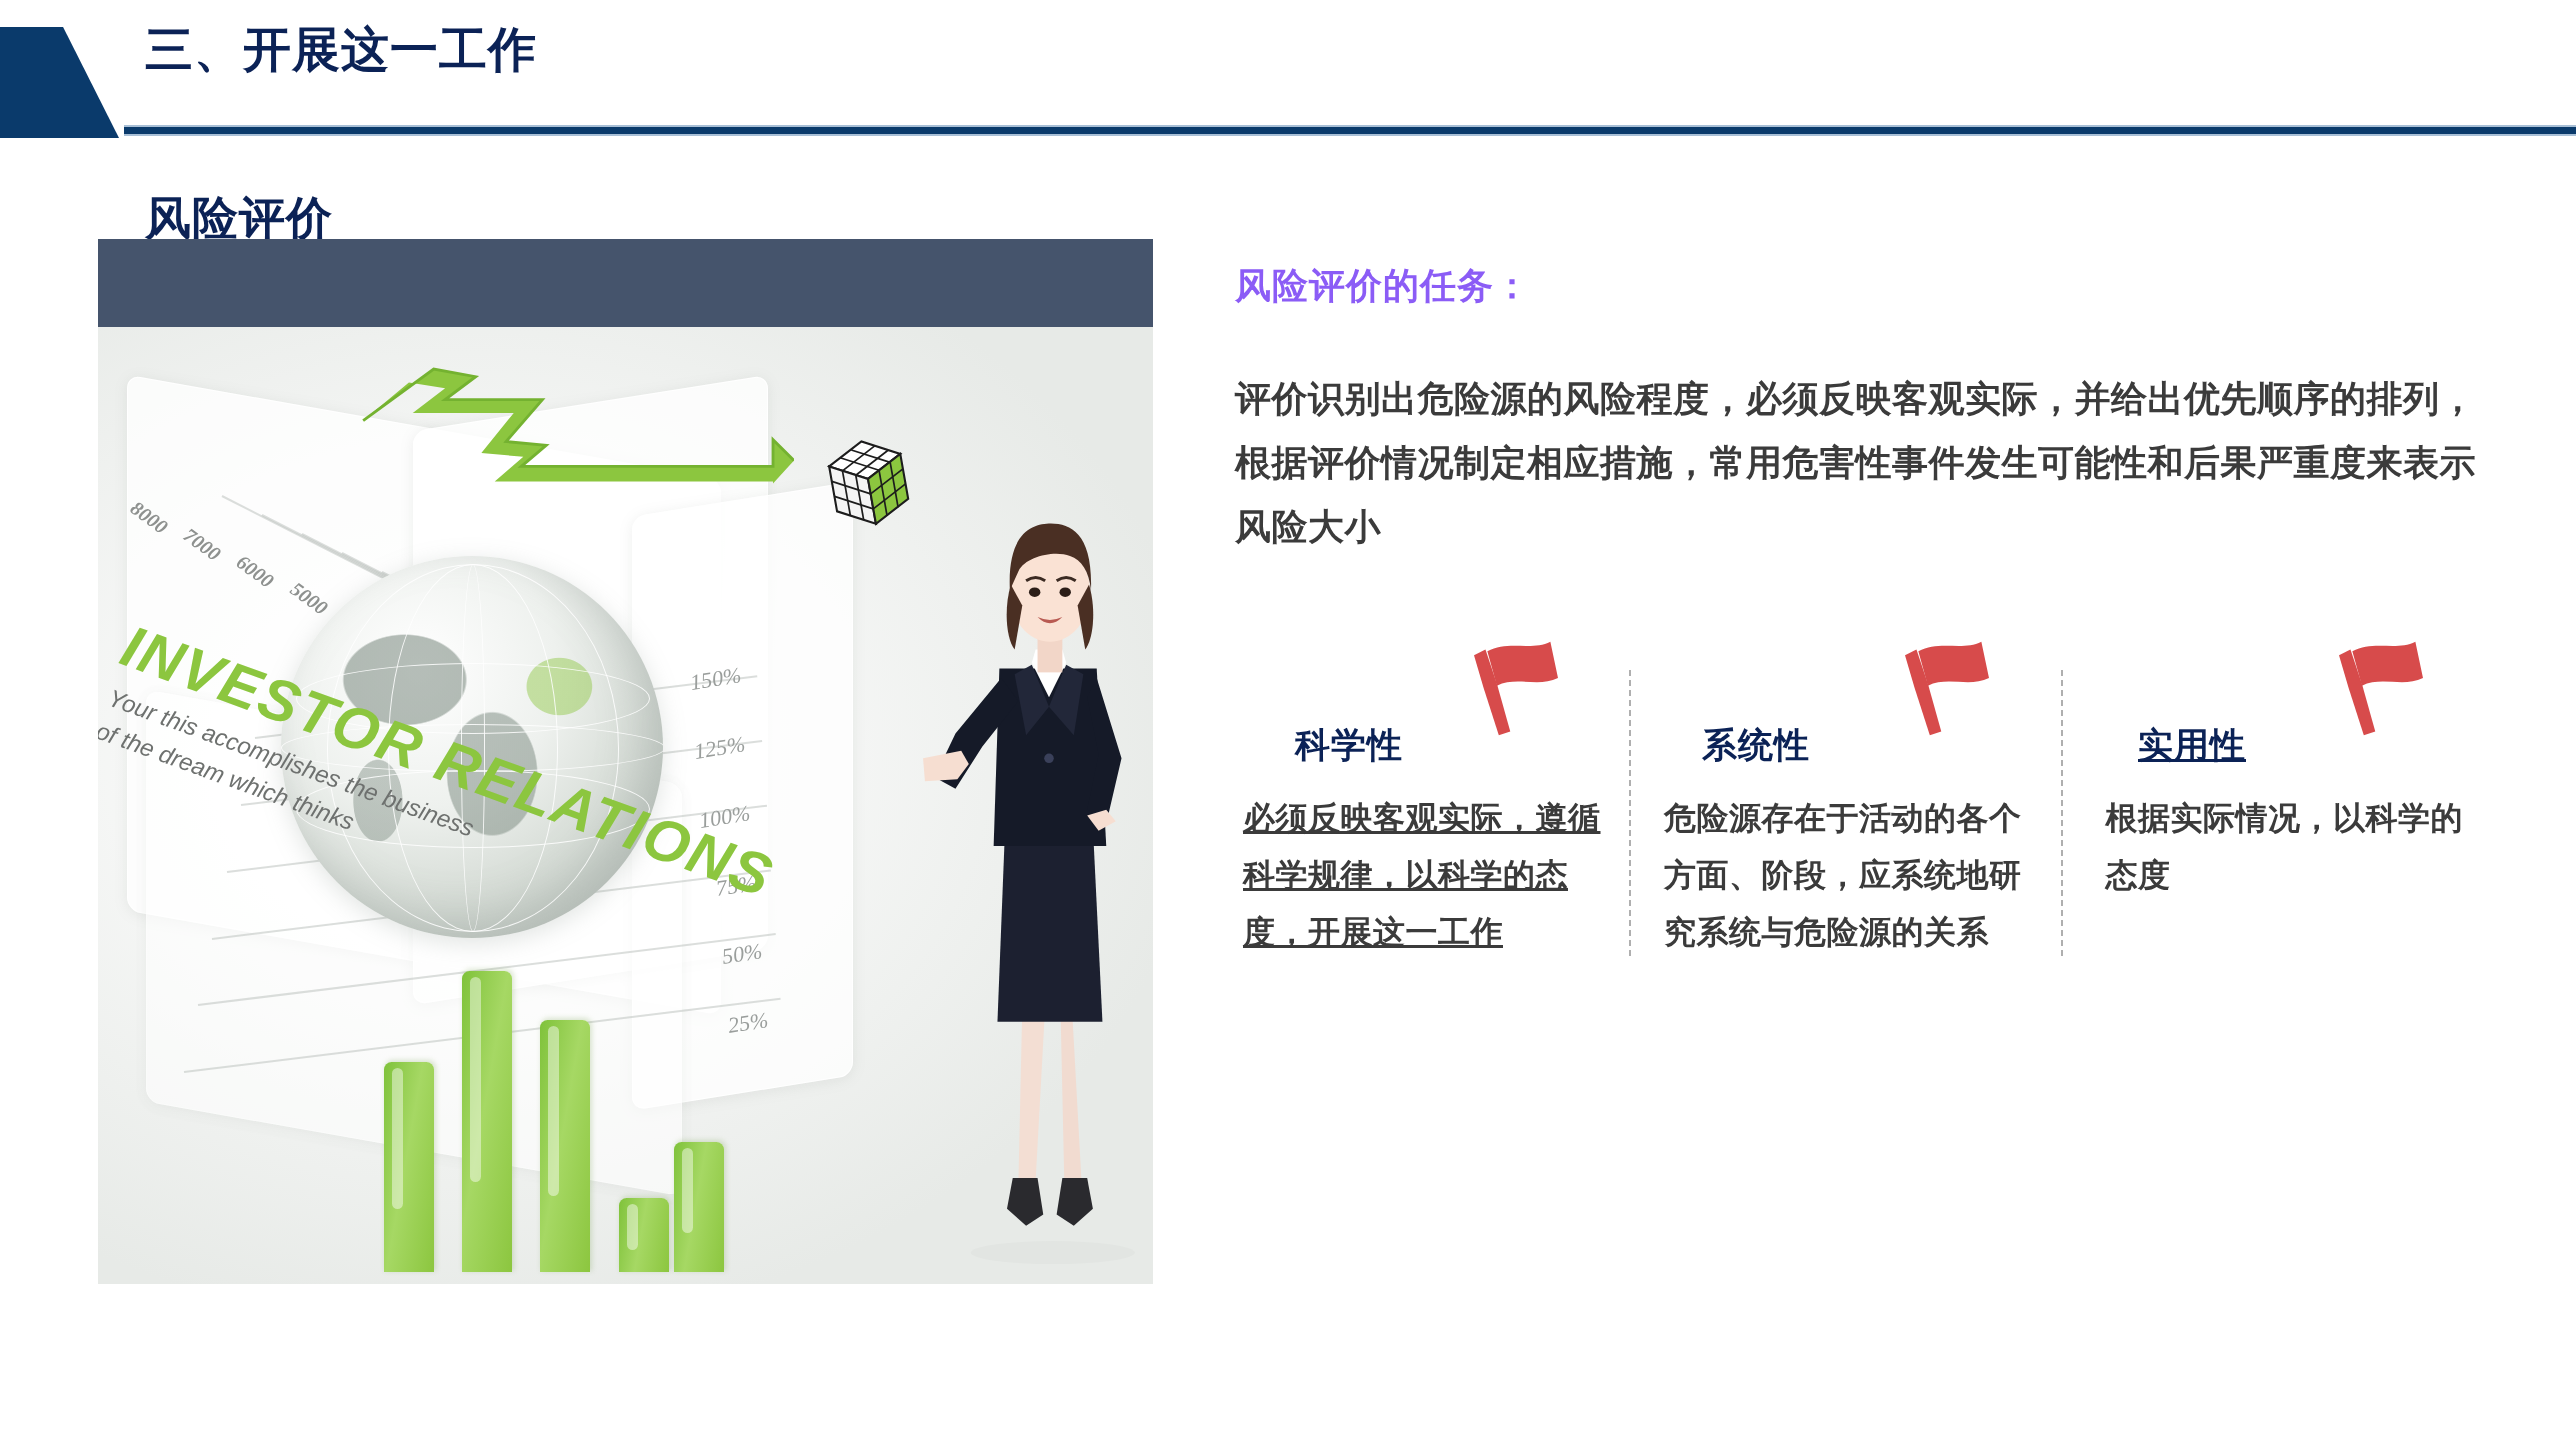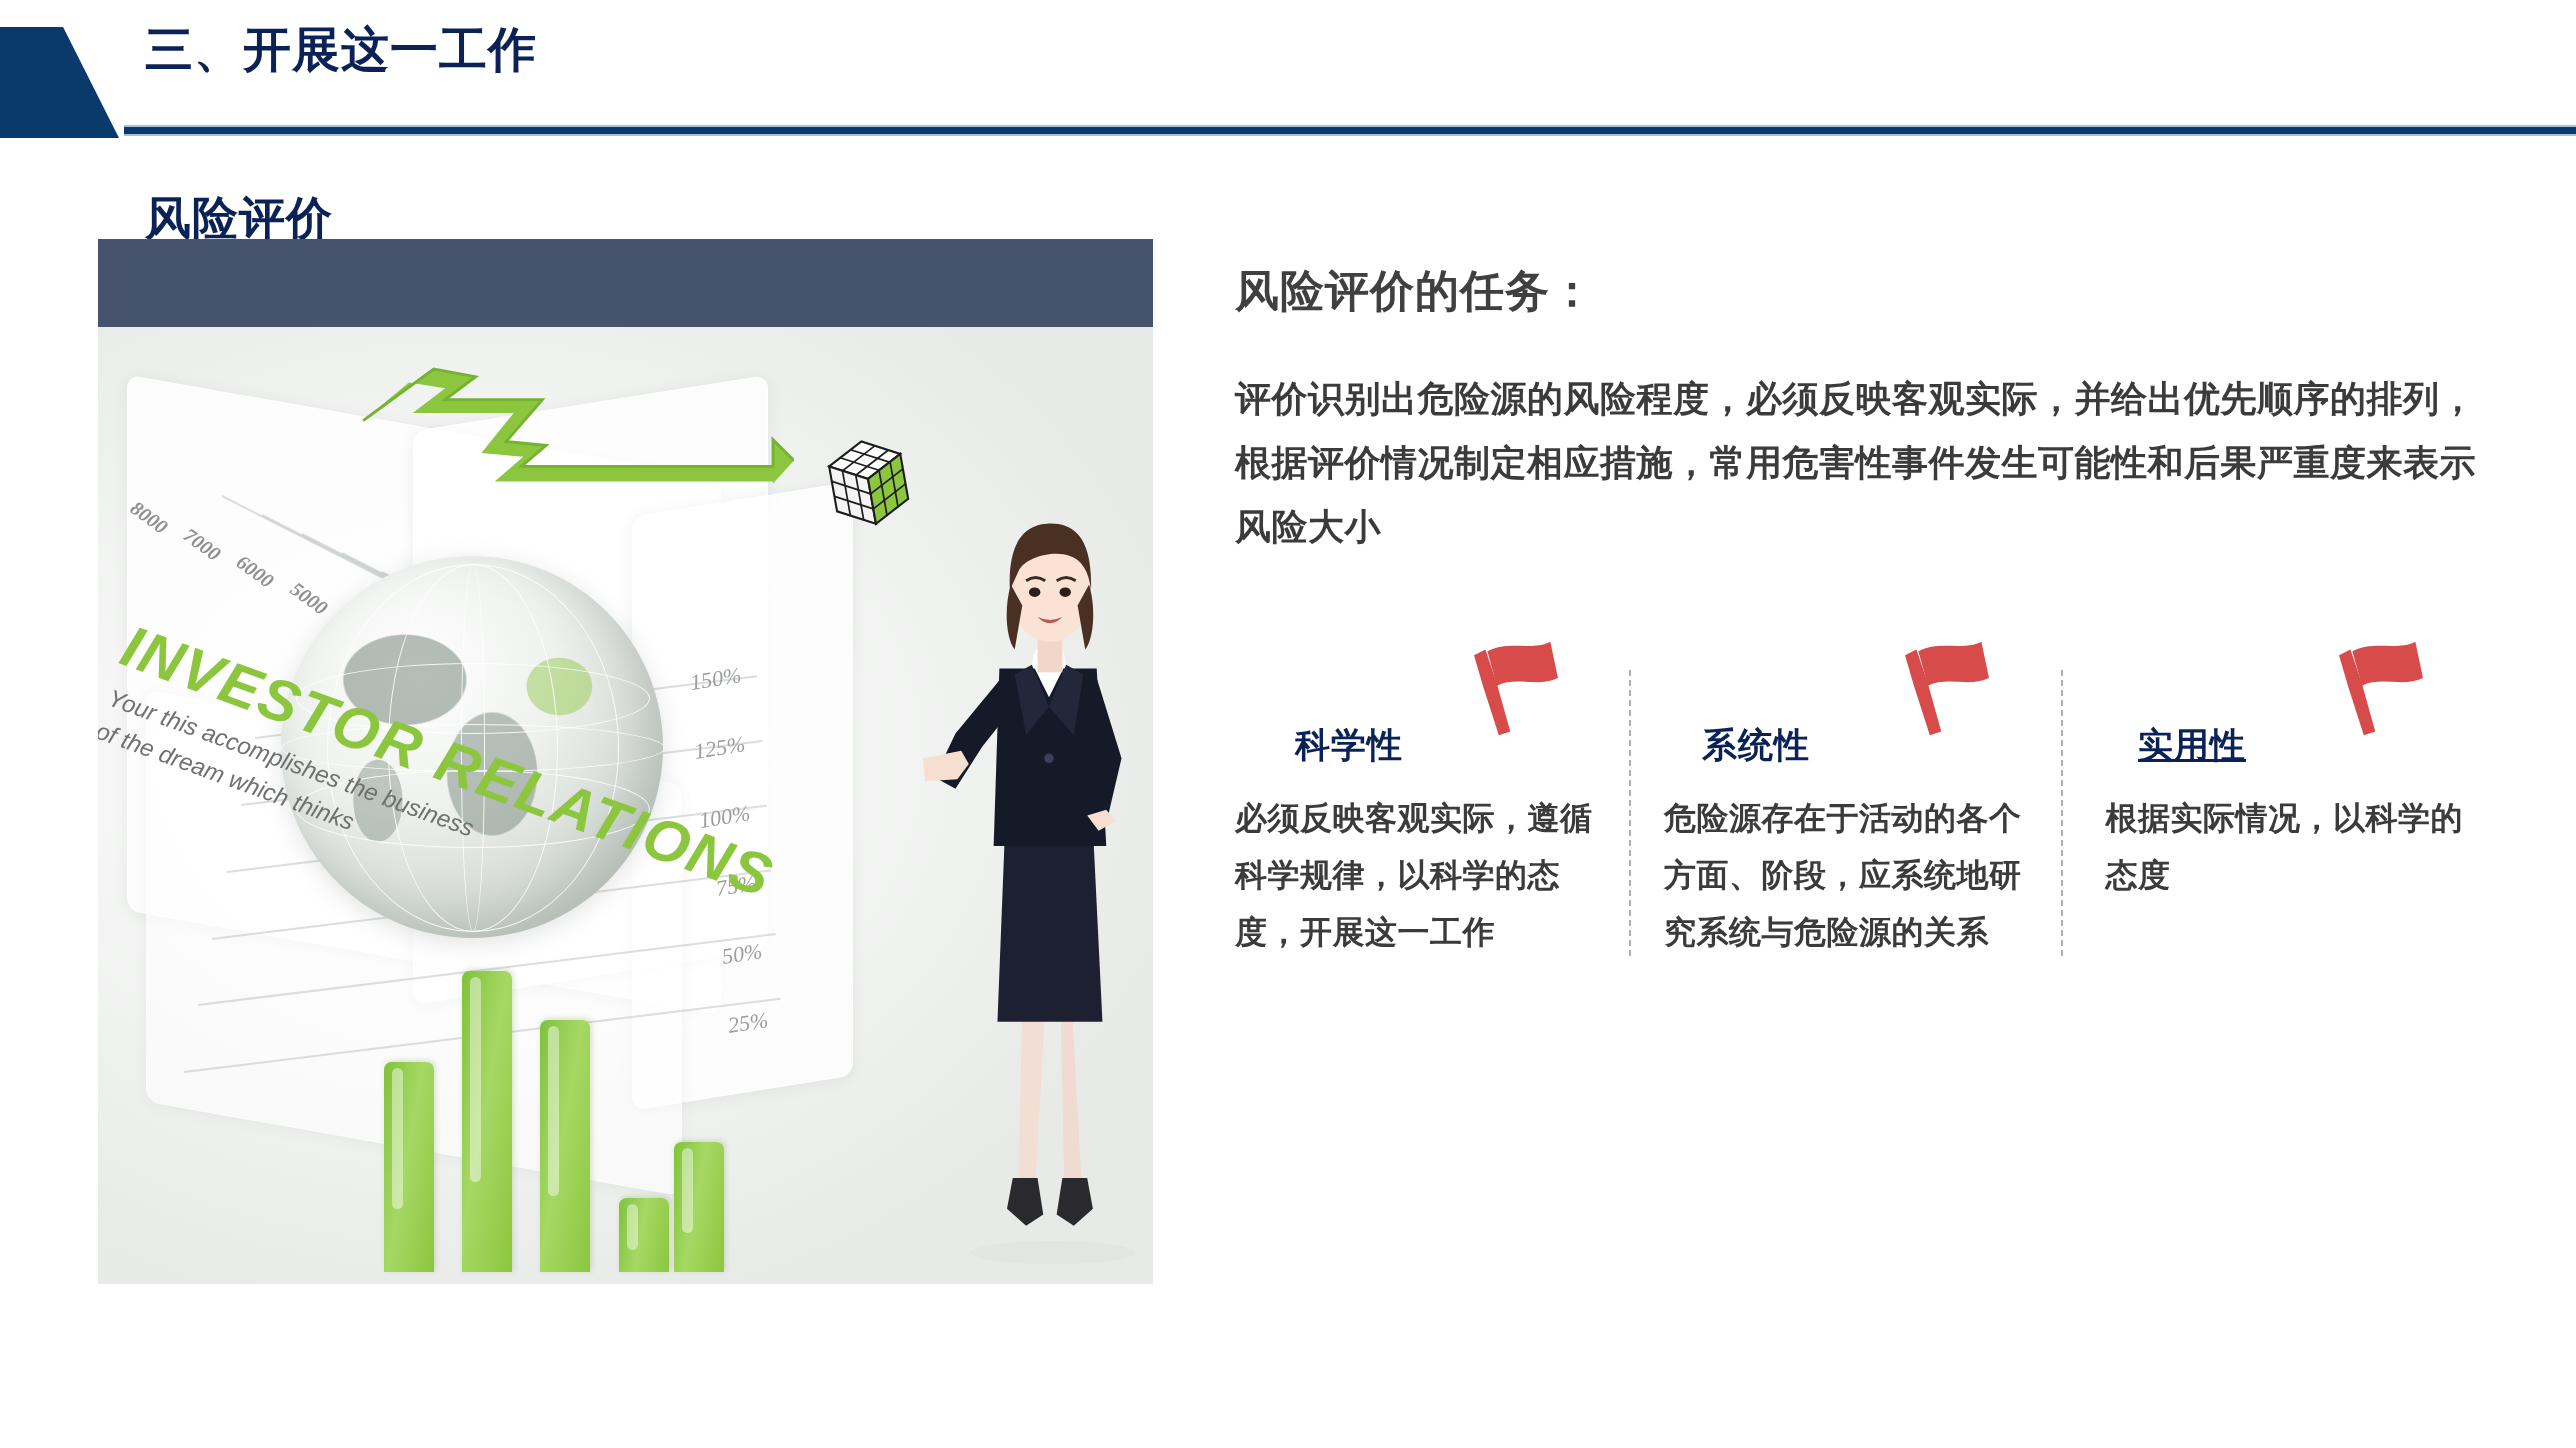--- a/index.html
+++ b/index.html
@@ -217,23 +217,23 @@
     top: 145px;
     width: 239px;
     height: 792px;
   }
 
   
   .task-title {
     position: absolute;
     left: 1235px;
     top: 262px;
-    font-size: 44px;
-    font-weight: 700;
-    color: #404040;
+    font-size: 36px;
+    font-weight: 700;
+    color: #8b5cf6;
     letter-spacing: 1px;
     white-space: nowrap;
   }
   .task-body {
     position: absolute;
     left: 1235px;
     top: 367px;
     width: 1259px;
     font-size: 36px;
     font-weight: 700;
@@ -280,21 +280,21 @@
   .col-body {
     position: absolute;
     top: 160px;
     width: 372px;
     font-size: 32px;
     font-weight: 700;
     color: #3B3B3B;
     line-height: 1.78;
     letter-spacing: 0.5px;
   }
-  .c1 .col-body { left: 0; }
+  .c1 .col-body { left: 8px; text-decoration: underline; }
   .c2 .col-body { left: 0; }
   .c3 .col-body { left: 7.6px; }
 
   .flag {
     position: absolute;
     width: 88px;
     height: 105px;
   }
   .c1 .flag { left: 237px; top: 7.6px; }
   .c2 .flag { left: 239px; top: 7.6px; }

